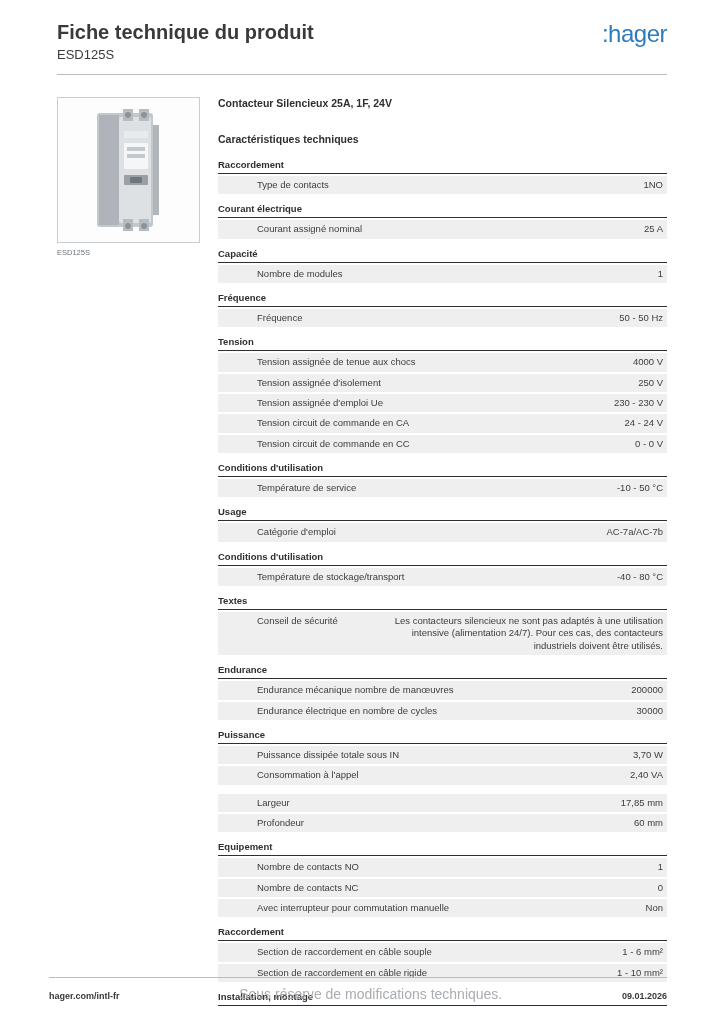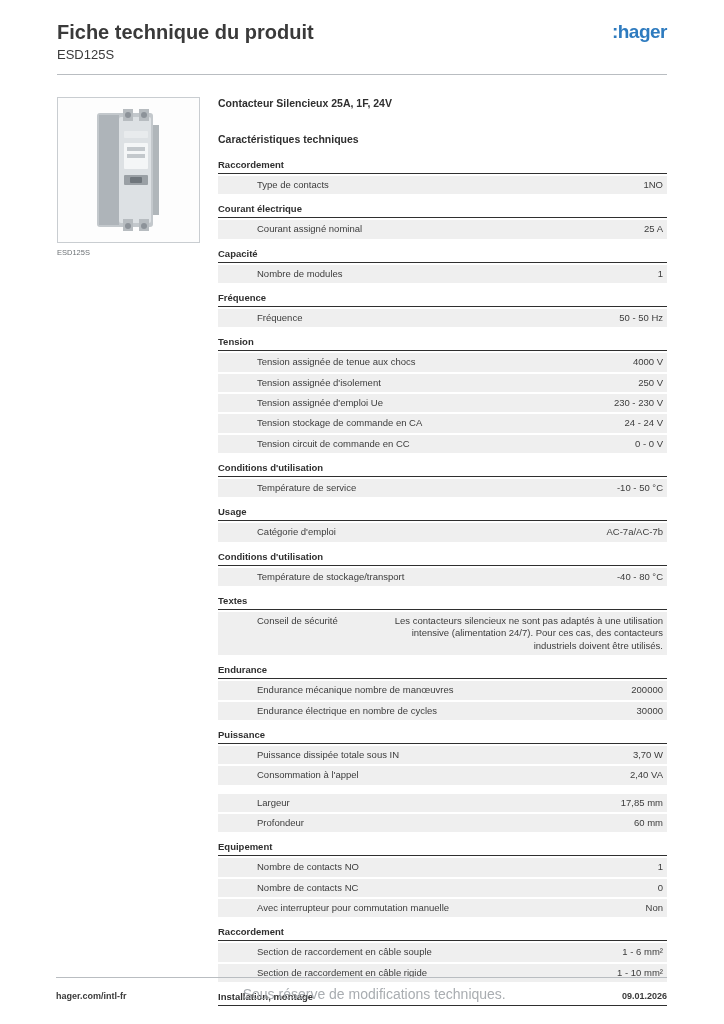--- a/index.html
+++ b/index.html
@@ -7,21 +7,21 @@
     width:724px;height:1024px;position:relative;overflow:hidden;
     font-family:"Liberation Sans","DejaVu Sans",sans-serif;
     color:#333;-webkit-font-smoothing:antialiased;
   }
   .page{position:absolute;inset:0;padding:20px 57px 0 57px;box-sizing:border-box;}
 
   
   .hdr{display:flex;justify-content:space-between;align-items:flex-start;}
   .hdr-title{font-size:20px;font-weight:bold;color:#3a3a3a;line-height:1.25;margin:0;}
   .hdr-sub{font-size:13px;color:#3a3a3a;margin-top:2px;}
-  .logo{font-size:19px;font-weight:bold;letter-spacing:-0.5px;line-height:1;margin-top:2px;}
+  .logo{font-size:24px;font-weight:normal;letter-spacing:-0.5px;line-height:1;margin-top:2px;}
   .hdr-rule{border:none;border-top:1px solid #b9bdc1;margin:12px 0 0 0;}
 
   
   .main{display:flex;margin-top:22px;}
   .aside{width:145px;flex:0 0 145px;margin-right:16px;}
   .img-box{width:143px;height:146px;border:1px solid #c9cdd1;background:#fdfdfd;
     display:flex;align-items:center;justify-content:center;box-sizing:border-box;}
   .img-caption{font-size:7.5px;color:#6d7276;margin-top:5px;}
 
   .specs{flex:1;min-width:0;}
@@ -31,21 +31,21 @@
   .spec-section{margin-bottom:9px;}
   .spec-title{font-size:9.5px;font-weight:bold;color:#2f2f2f;
     padding-bottom:3px;border-bottom:1.5px solid #2f2f2f;margin-bottom:2px;}
   .spec-row{display:flex;justify-content:space-between;align-items:flex-start;
     background:#efefef;padding:3px 4px 3px 3px;margin-bottom:2px;
     font-size:9.5px;color:#3c3c3c;line-height:1.3;}
   .spec-label{text-align:left;padding-right:10px;margin-left:36px;}
   .spec-value{text-align:right;max-width:62%;white-space:pre-line;}
 
   
-  .ftr{position:absolute;left:56px;right:57px;bottom:22px;}
+  .ftr{position:absolute;left:49px;right:57px;bottom:22px;}
   .ftr-rule{border:none;border-top:1px solid #b9bdc1;margin:0 0 8px 0;}
   .ftr-row{display:flex;justify-content:space-between;align-items:baseline;}
   .ftr-left{font-size:9px;font-weight:bold;color:#3a3a3a;}
   .ftr-center{font-size:14px;color:#a9adb1;}
   .ftr-right{font-size:9px;font-weight:bold;color:#3a3a3a;}
 </style>
 </head>
 <body>
 
 <div class="page">
@@ -130,21 +130,21 @@
             </div>
             <div class="spec-row">
               <span class="spec-label">Tension assignée d'isolement</span>
               <span class="spec-value">250 V</span>
             </div>
             <div class="spec-row">
               <span class="spec-label">Tension assignée d'emploi Ue</span>
               <span class="spec-value">230 - 230 V</span>
             </div>
             <div class="spec-row">
-              <span class="spec-label">Tension stockage de commande en CA</span>
+              <span class="spec-label">Tension circuit de commande en CA</span>
               <span class="spec-value">24 - 24 V</span>
             </div>
             <div class="spec-row">
               <span class="spec-label">Tension circuit de commande en CC</span>
               <span class="spec-value">0 - 0 V</span>
             </div>
           </div>
           <div class="spec-section">
             <div class="spec-title">Conditions d'utilisation</div>
             <div class="spec-row">

